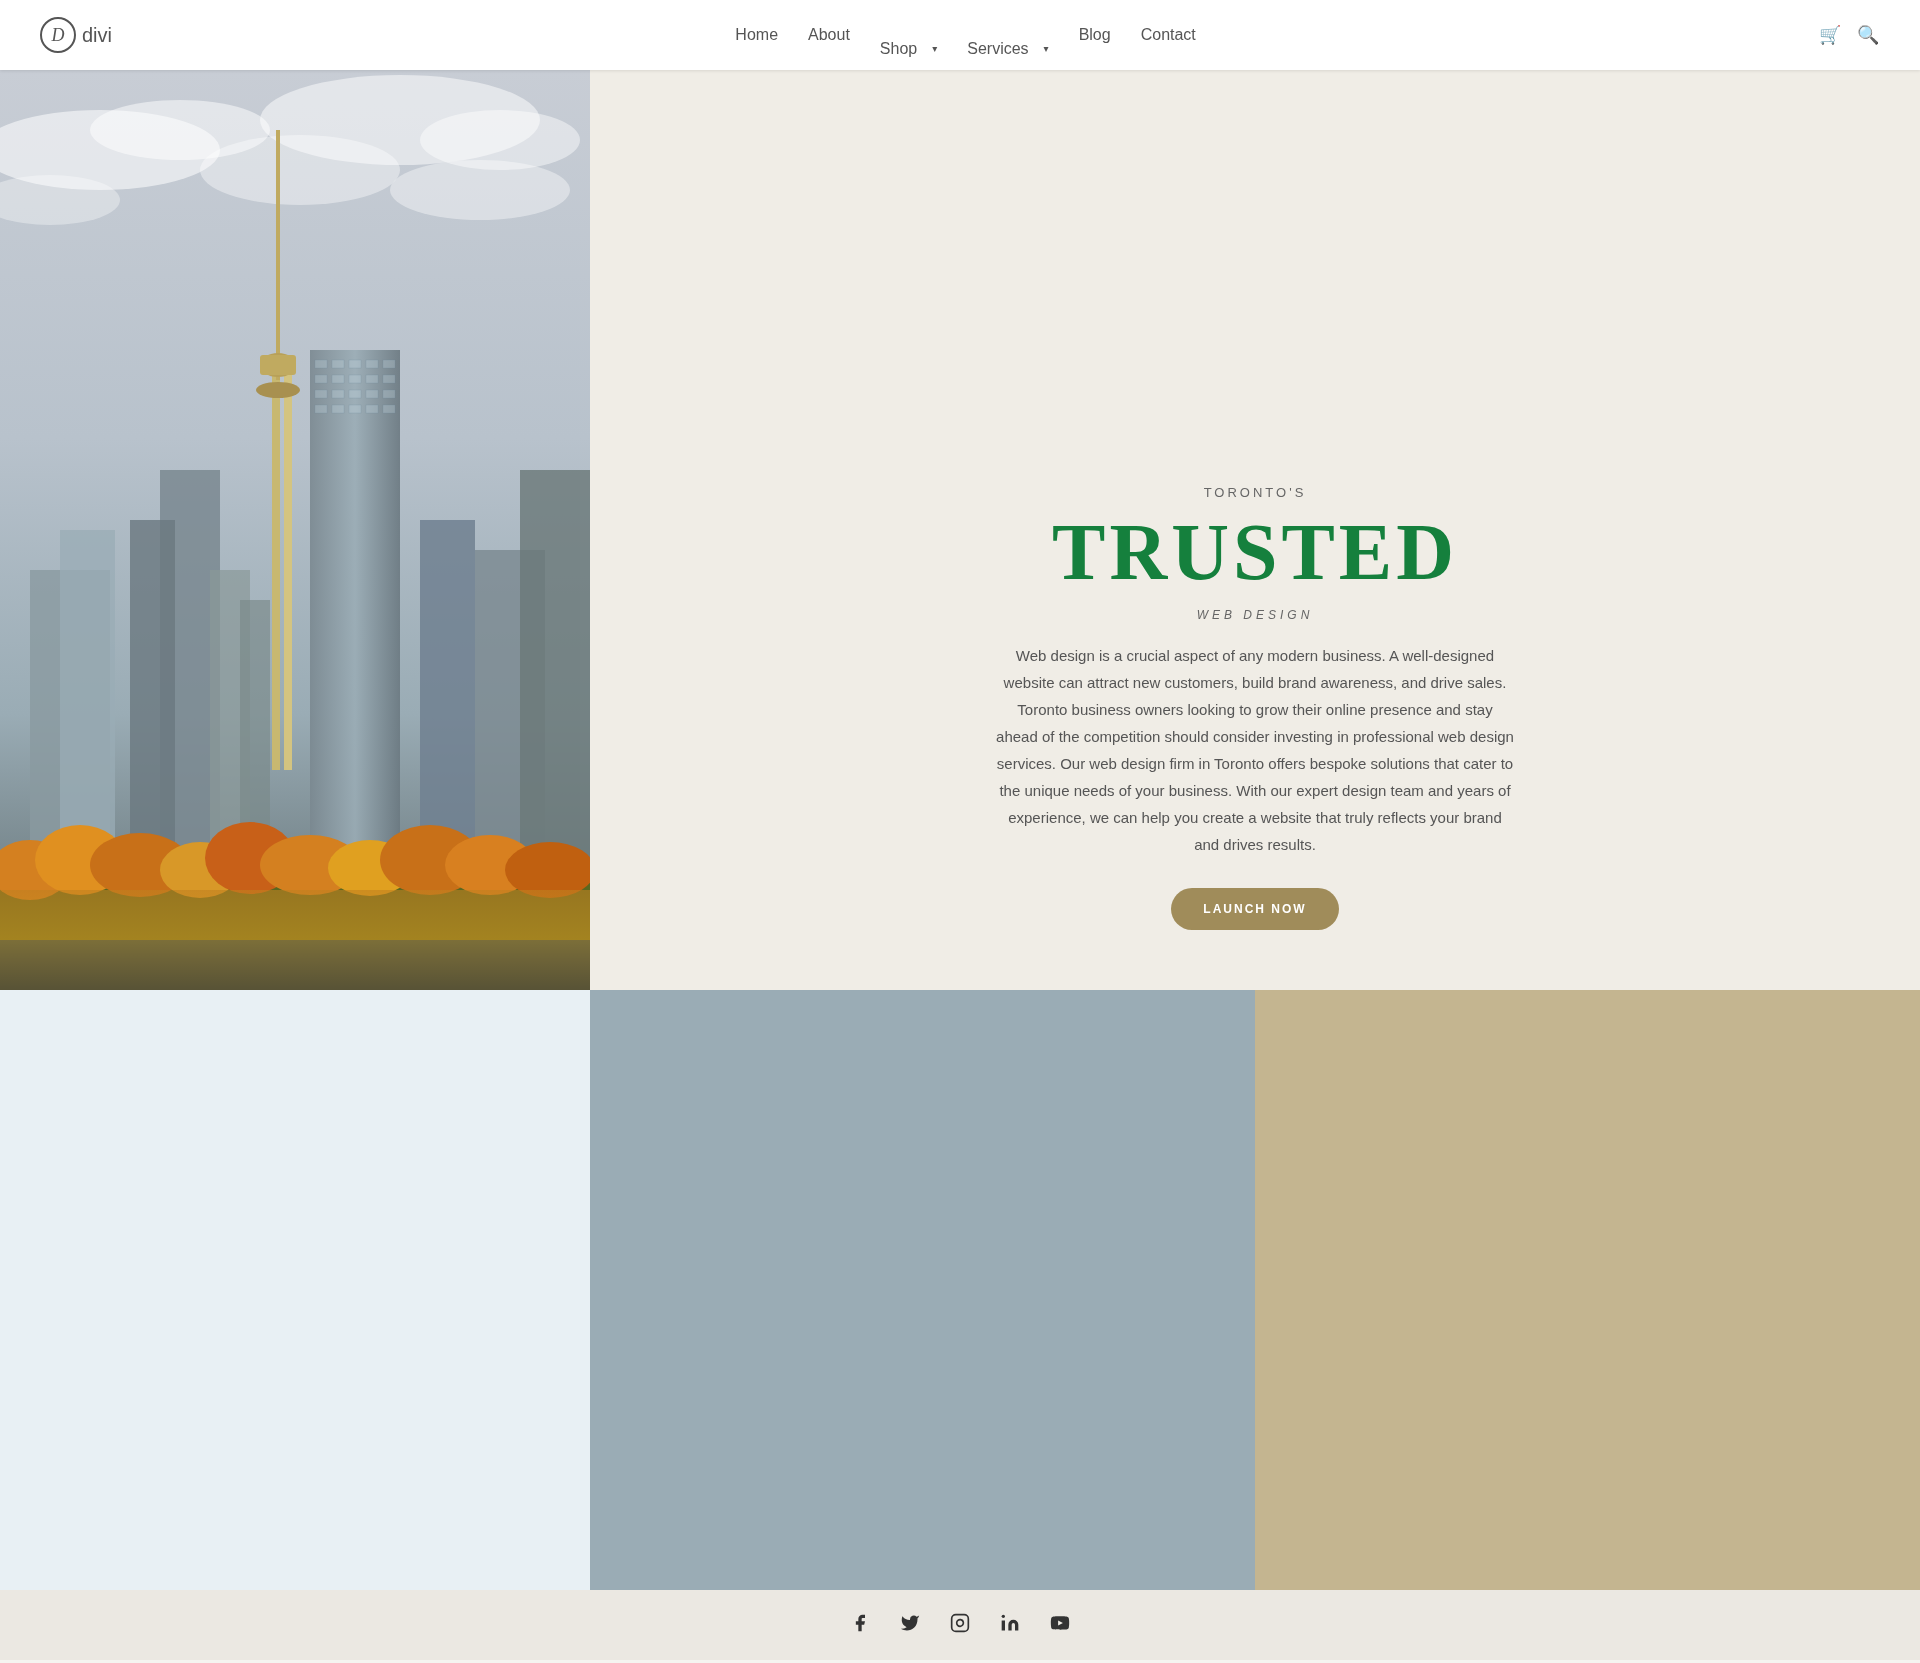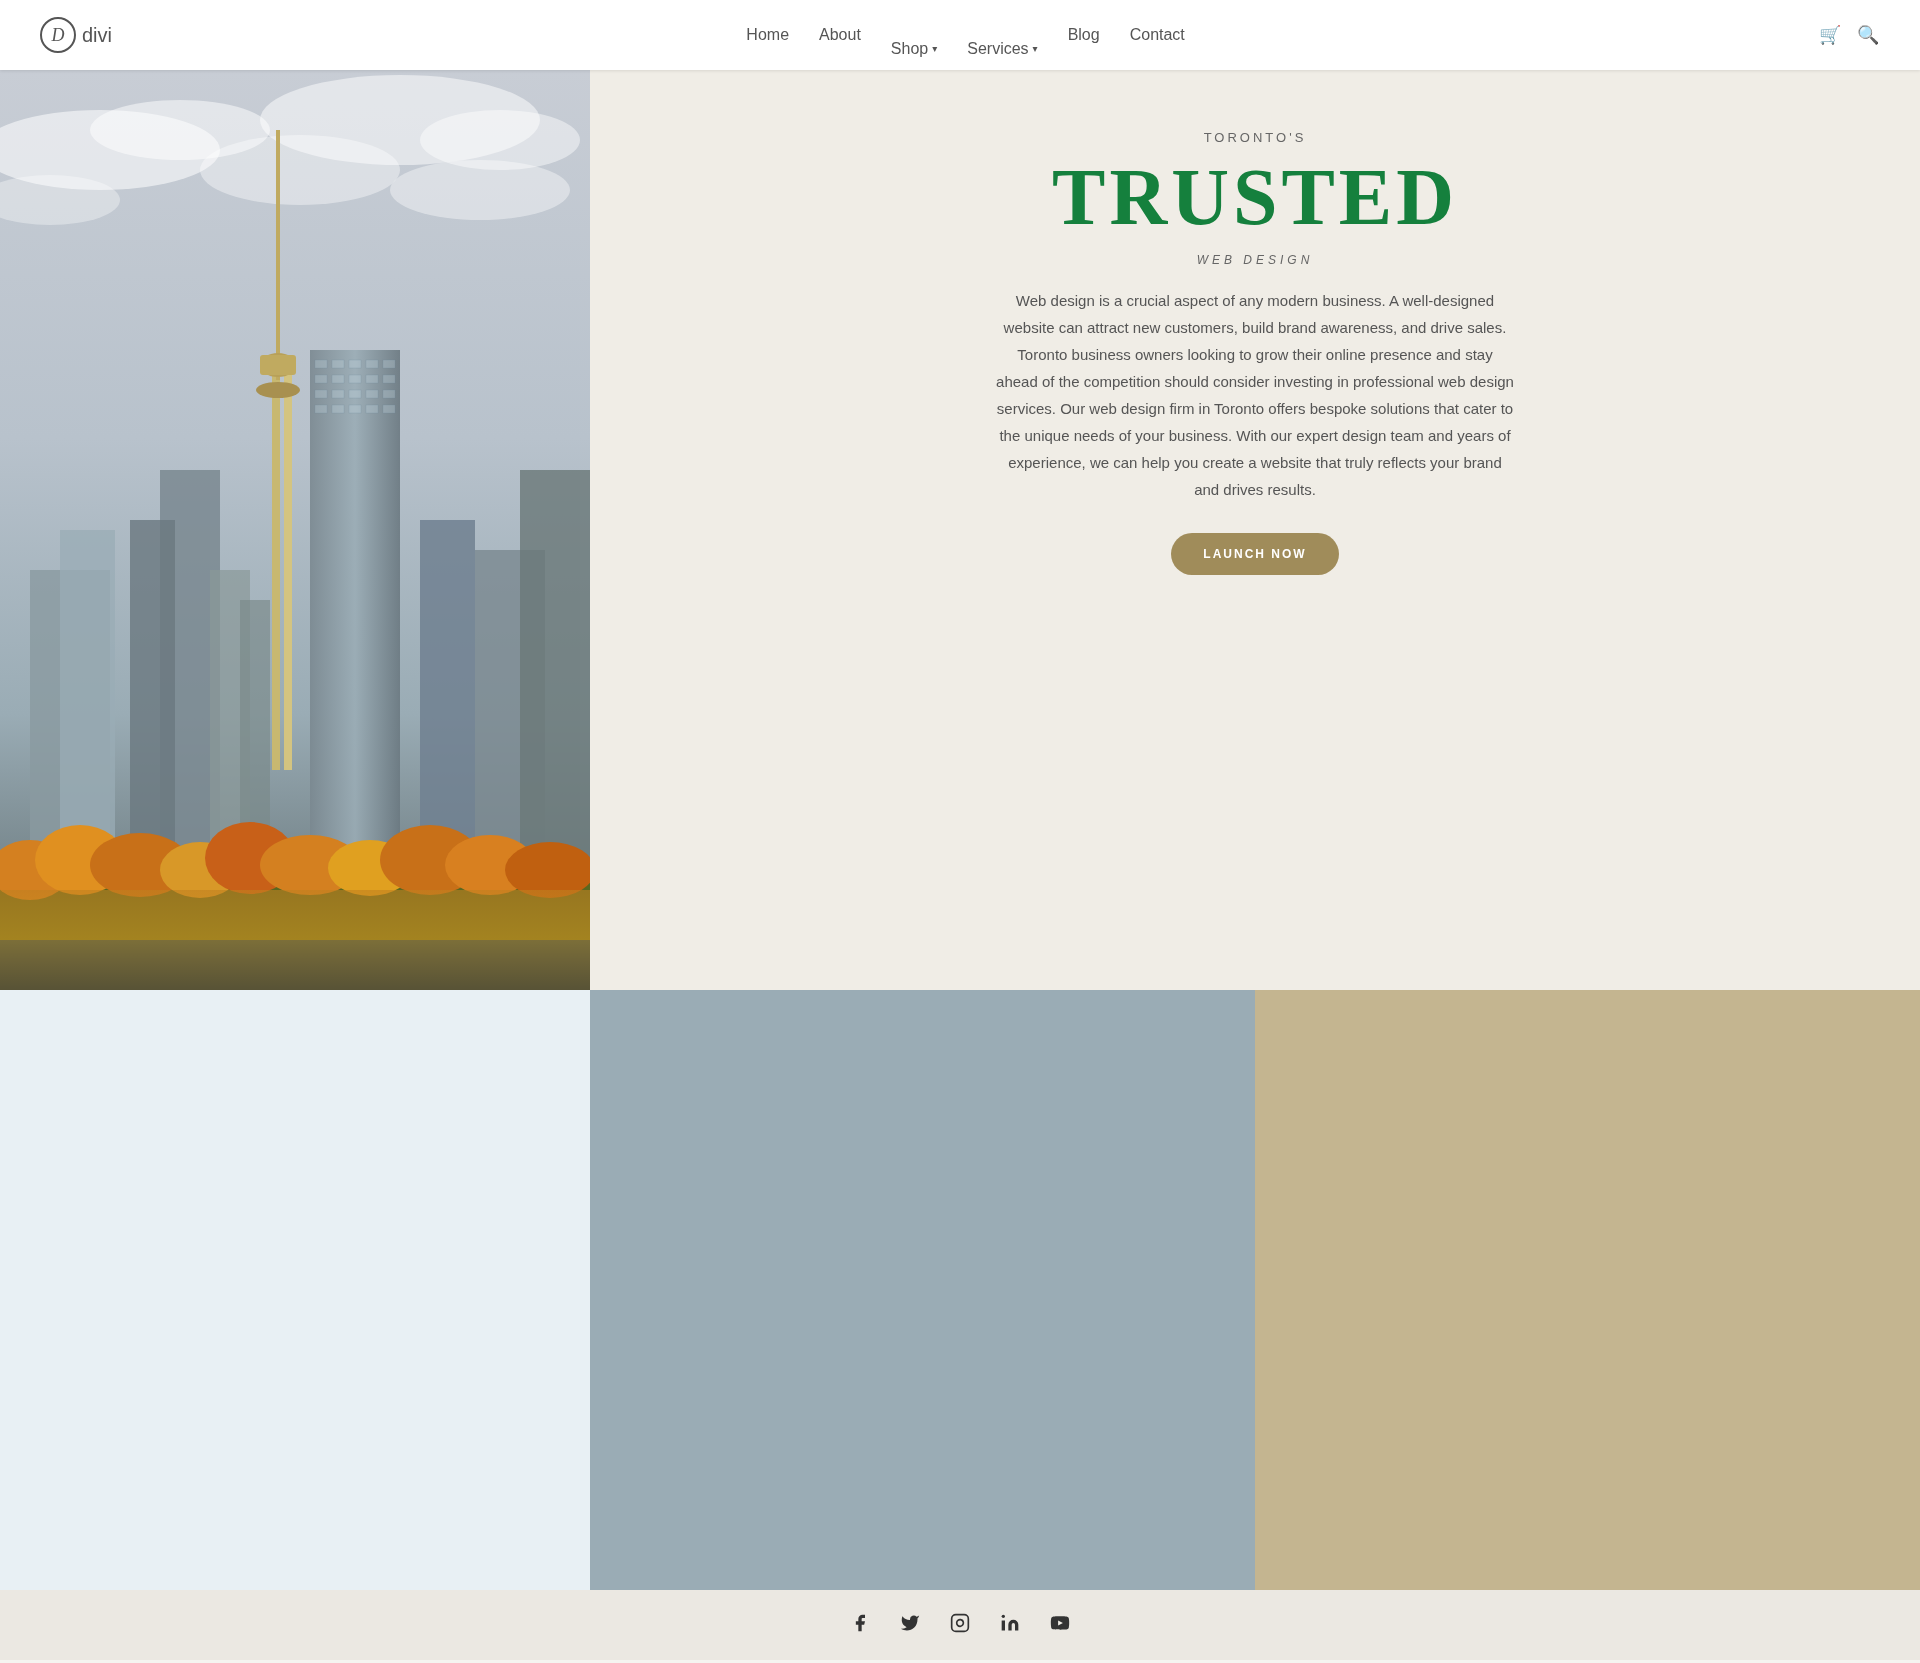--- a/index.html
+++ b/index.html
@@ -62,21 +62,21 @@
     .nav-links a {
       text-decoration: none;
       color: #555;
       font-size: 16px;
       font-family: 'Arial', sans-serif;
     }
 
     .nav-with-arrow {
       display: flex;
       align-items: center;
-      gap: 4px;
+      gap: 15px;
       margin-top: 27px;
     }
 
     .nav-arrow {
       font-size: 10px;
       color: #555;
     }
 
     .nav-icons {
       display: flex;
@@ -119,21 +119,21 @@
       overflow: hidden;
     }
 
     
     .content-panel {
       flex: 1;
       background: #f0ede6;
       display: flex;
       flex-direction: column;
       align-items: center;
-      justify-content: flex-start;
+      justify-content: flex-end;
       padding: 60px 80px 60px 80px;
       text-align: center;
     }
 
     .toronto-label {
       font-size: 13px;
       letter-spacing: 3px;
       color: #666;
       text-transform: uppercase;
       font-family: Arial, sans-serif;

